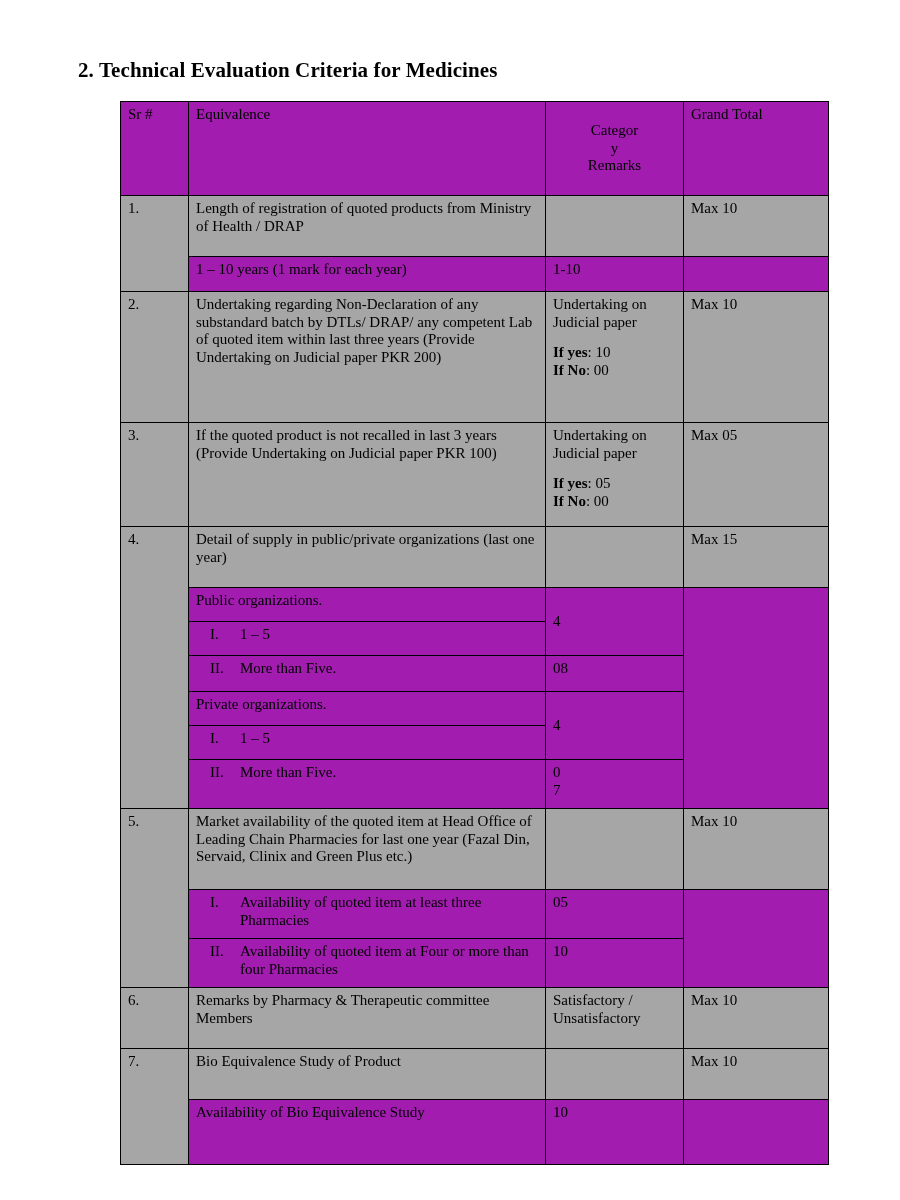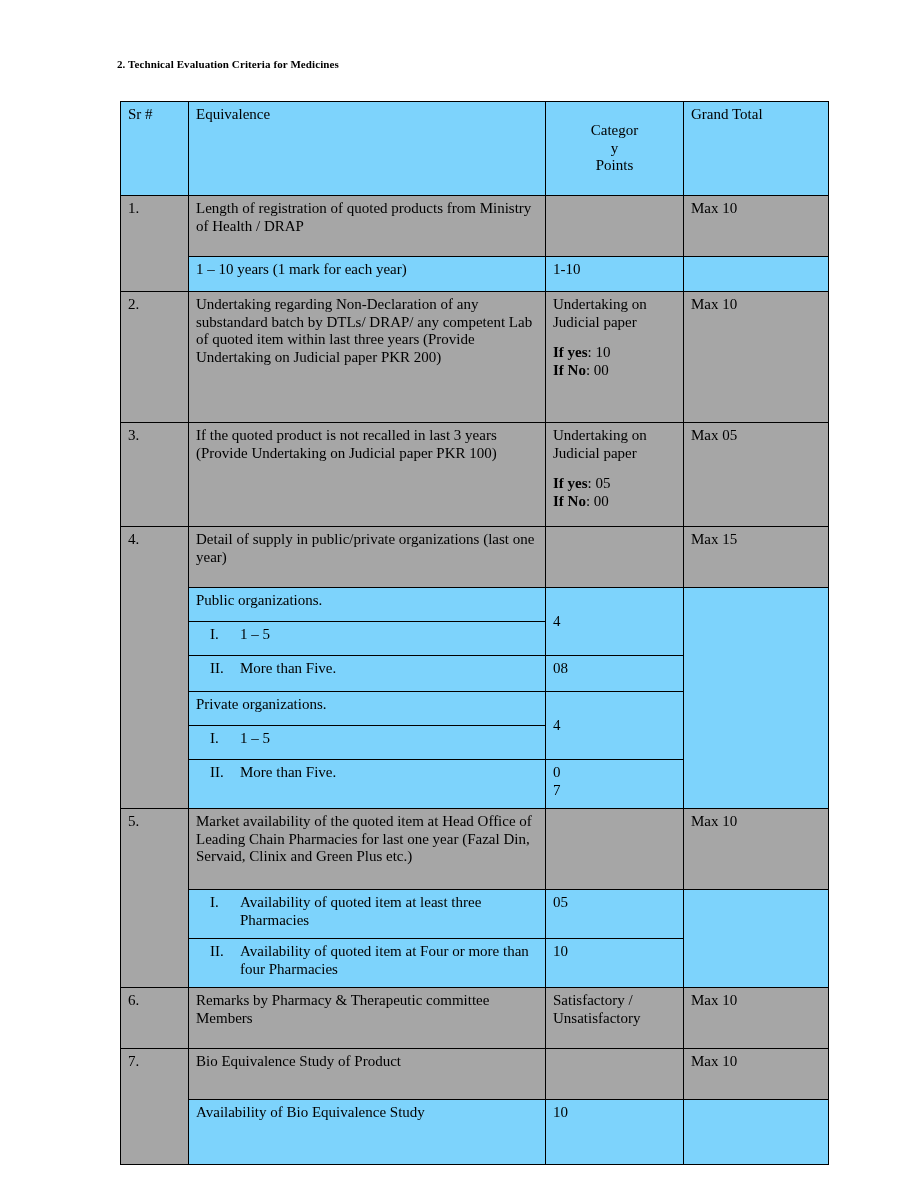--- a/index.html
+++ b/index.html
@@ -17,40 +17,39 @@
   .page {
     position: relative;
     width: 900px;
     height: 1200px;
     box-sizing: border-box;
   }
   .doc-heading {
     position: absolute;
     left: 78px;
     top: 58px;
-    font-size: 11px;
+    font-size: 21px;
     font-weight: bold;
     letter-spacing: 0.1px;
     white-space: nowrap;
-    margin-left: 39px;
   }
   table.eval {
     position: absolute;
     left: 120px;
     top: 101px;
     width: 708px;
     border-collapse: collapse;
     table-layout: fixed;
     font-size: 15px;
   }
   table.eval td, table.eval th {
     border: 1px solid #000000;
     vertical-align: top;
     padding: 4px 7px 4px 7px;
-    background: #7dd3fc;
+    background: #a21caf;
     line-height: 1.18;
     font-weight: normal;
     text-align: left;
   }
   
   col.c-sr     { width: 68px; }
   col.c-desc   { width: 357px; }
   col.c-cat    { width: 138px; }
   col.c-grand  { width: 145px; }
 
@@ -123,21 +122,21 @@
         <col class="c-grand">
     </colgroup>
     <thead>
       <tr>
         <td>Sr #</td>
         <td>Equivalence</td>
         <td>
           <span class="hdr-cat">
             <span>Categor</span><br>
             <span>y</span><br>
-            <span>Points</span>
+            <span>Remarks</span>
           </span>
         </td>
         <td>Grand Total</td>
       </tr>
     </thead>
     <tbody>
 
       <tr>
         <td class="gray srnum" rowspan="2">1.</td>
         <td class="gray b tall-1">Length of registration of quoted products from Ministry of Health / DRAP</td>

